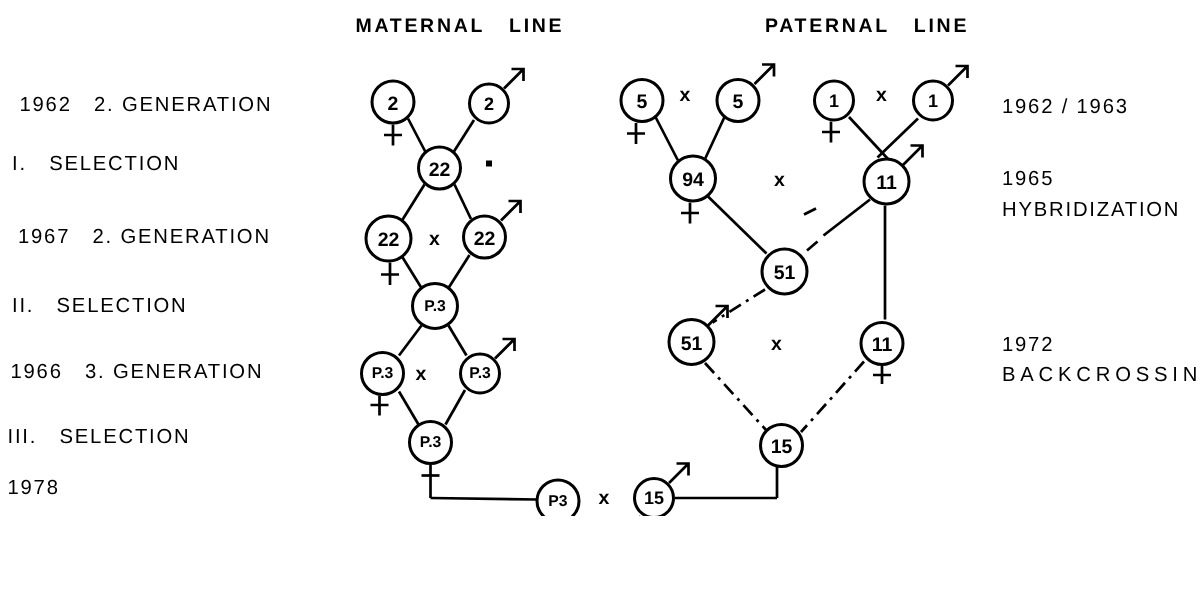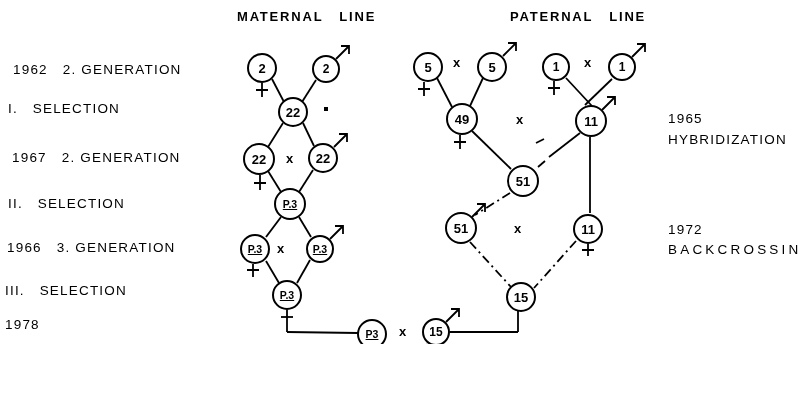--- a/index.html
+++ b/index.html
@@ -11,21 +11,21 @@
   .wires line,.wires path{stroke:#000;stroke-width:1.8;fill:none;}
   .wires .dd{stroke-dasharray:9 4 2 4;}
   .node{
     position:absolute;box-sizing:border-box;border:2px solid #000;border-radius:50%;
     background:#fff;display:flex;align-items:center;justify-content:center;
     font-weight:bold;font-size:13px;letter-spacing:0;
   }
   .s32{width:32px;height:32px;}
   .s30{width:30px;height:30px;}
   .s28{width:28px;height:28px;font-size:12px;}
-  .ptext{font-size:10.5px;text-decoration:underline;}
+  .ptext{font-size:10.5px;}
   .xmark{position:absolute;font-size:13px;font-weight:bold;line-height:13px;}
   .lbl{position:absolute;font-size:13.5px;letter-spacing:1.2px;white-space:pre;line-height:16px;}
   .hdr{position:absolute;font-size:13px;letter-spacing:1.8px;font-weight:bold;white-space:pre;}
   .result{
     position:absolute;box-sizing:border-box;border:2px solid #000;background:#a16207;
     display:flex;align-items:center;justify-content:center;font-weight:bold;
     font-size:13px;letter-spacing:1px;
   }
   .dot{position:absolute;width:4px;height:4px;background:#000;}
 </style>
@@ -91,41 +91,42 @@
   <div class="hdr" style="left:510px;top:9px;">PATERNAL   LINE</div>
 
   <div class="lbl" style="left:13px;top:62px;">1962   2. GENERATION</div>
   <div class="lbl" style="left:8px;top:101px;">I.   SELECTION</div>
   <div class="lbl" style="left:12px;top:150px;text-align:center;">1967   2. GENERATION</div>
   <div class="lbl" style="left:8px;top:196px;text-align:right;">II.   SELECTION</div>
   <div class="lbl" style="left:7px;top:240px;">1966   3. GENERATION</div>
   <div class="lbl" style="left:5px;top:283px;">III.   SELECTION</div>
   <div class="lbl" style="left:5px;top:317px;">1978</div>
 
+  <div class="lbl" style="left:668px;top:63px;">1962 / 1963</div>
   <div class="lbl" style="left:668px;top:111px;">1965</div>
   <div class="lbl" style="left:668px;top:132px;">HYBRIDIZATION</div>
   <div class="lbl" style="left:668px;top:222px;">1972</div>
   <div class="lbl" style="left:668px;top:242px;letter-spacing:3.2px;">BACKCROSSING</div>
 
   <div class="node s30" style="left:247px;top:53px;">2</div>
   <div class="node s28" style="left:312px;top:55px;">2</div>
   <div class="node s30" style="left:278px;top:97px;">22</div>
   <div class="node s32" style="left:243px;top:143px;">22</div>
   <div class="node s30" style="left:308px;top:143px;">22</div>
   <div class="node s32 ptext" style="left:274px;top:188px;">P.3</div>
   <div class="node s30 ptext" style="left:240px;top:234px;">P.3</div>
   <div class="node s28 ptext" style="left:306px;top:235px;">P.3</div>
   <div class="node s30 ptext" style="left:272px;top:280px;">P.3</div>
   <div class="node s30 ptext" style="left:357px;top:319px;">P3</div>
 
   <div class="node s30" style="left:413px;top:52px;">5</div>
   <div class="node s30" style="left:477px;top:52px;">5</div>
   <div class="node s28" style="left:542px;top:53px;">1</div>
   <div class="node s28" style="left:608px;top:53px;">1</div>
-  <div class="node s32" style="left:446px;top:103px;">49</div>
+  <div class="node s32" style="left:446px;top:103px;">94</div>
   <div class="node s32" style="left:575px;top:105px;">11</div>
   <div class="node s32" style="left:507px;top:165px;">51</div>
   <div class="node s32" style="left:445px;top:212px;">51</div>
   <div class="node s30" style="left:573px;top:214px;">11</div>
   <div class="node s30" style="left:506px;top:282px;">15</div>
   <div class="node s28" style="left:422px;top:318px;">15</div>
 
   <span class="xmark" style="left:286px;top:152px;">x</span>
   <span class="xmark" style="left:277px;top:242px;">x</span>
   <span class="xmark" style="left:453px;top:56px;">x</span>

